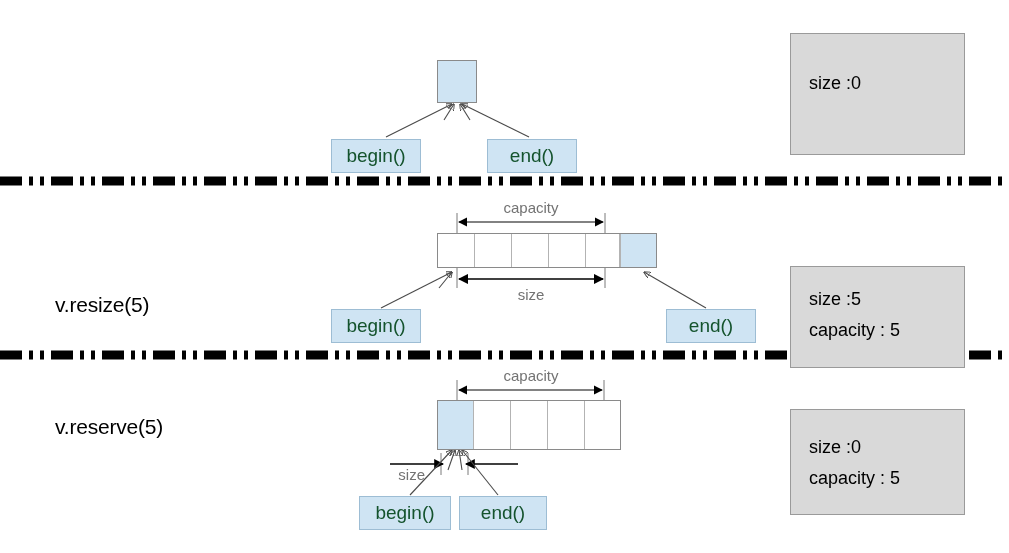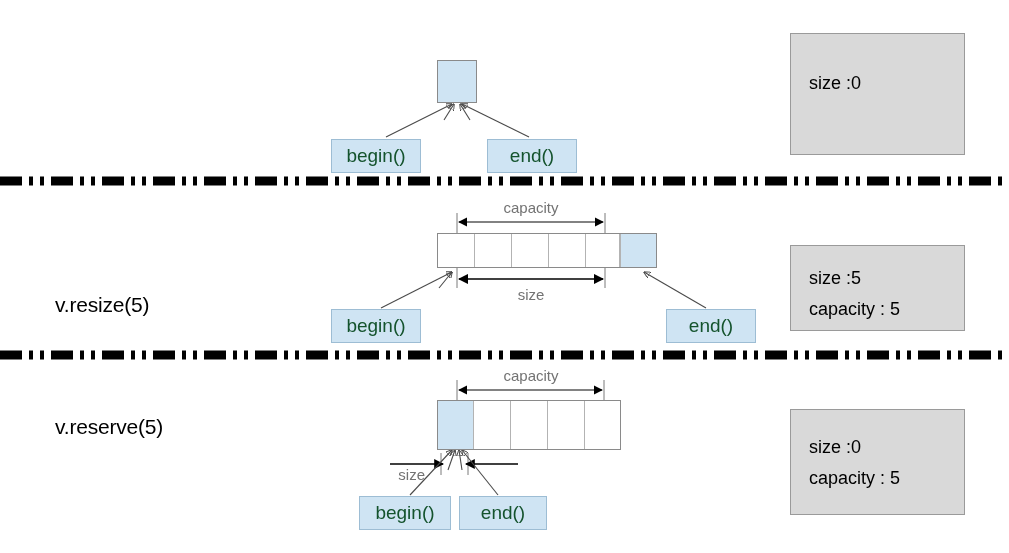--- a/index.html
+++ b/index.html
@@ -201,21 +201,21 @@
     <div class="cell" style="width:34px;"></div>
     <div class="cell filled tail" style="width:36px;"></div>
   </div>
 
   <div class="dim-label" style="left:457px; top:286px; width:148px;">size</div>
 
   <div class="call-box" style="left:331px; top:309px; width:90px; height:34px;">begin()</div>
 
   <div class="call-box" style="left:666px; top:309px; width:90px; height:34px;">end()</div>
 
-  <div class="info-panel" style="left:790px; top:245px; width:175px; height:86px;">
+  <div class="info-panel" style="left:790px; top:266px; width:175px; height:102px;">
     <div class="lines" style="top:17px;">
       <div>size :5</div>
       <div>capacity : 5</div>
     </div>
   </div>
 
   <div class="code-label" style="left:55px; top:415px;">v.reserve(5)</div>
 
   <div class="dim-label" style="left:457px; top:367px; width:148px;">capacity</div>
 

